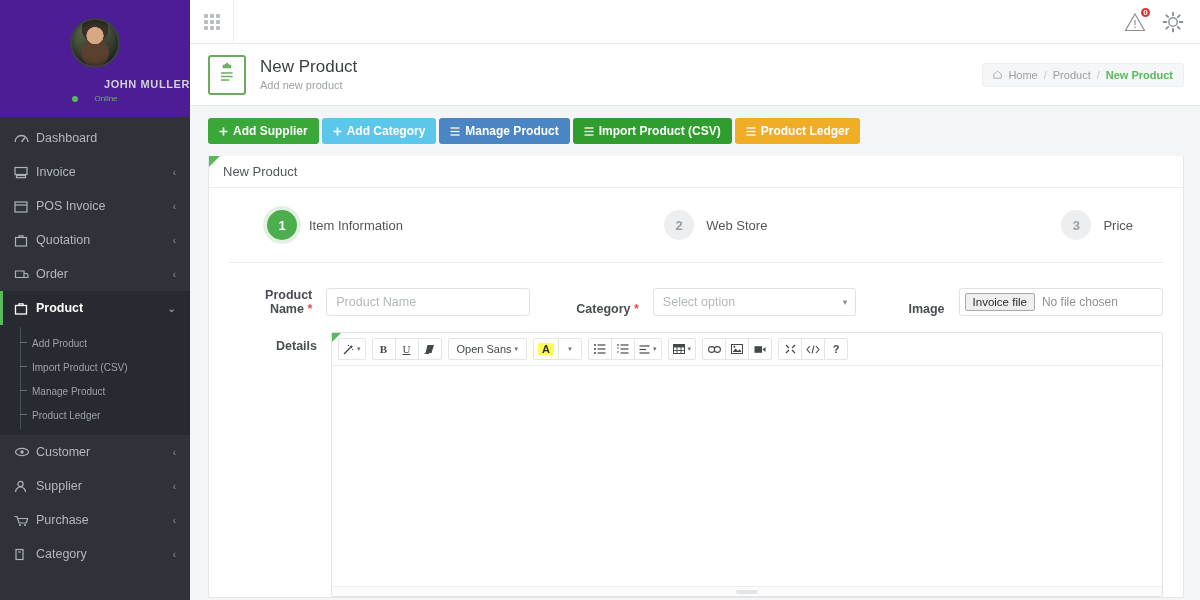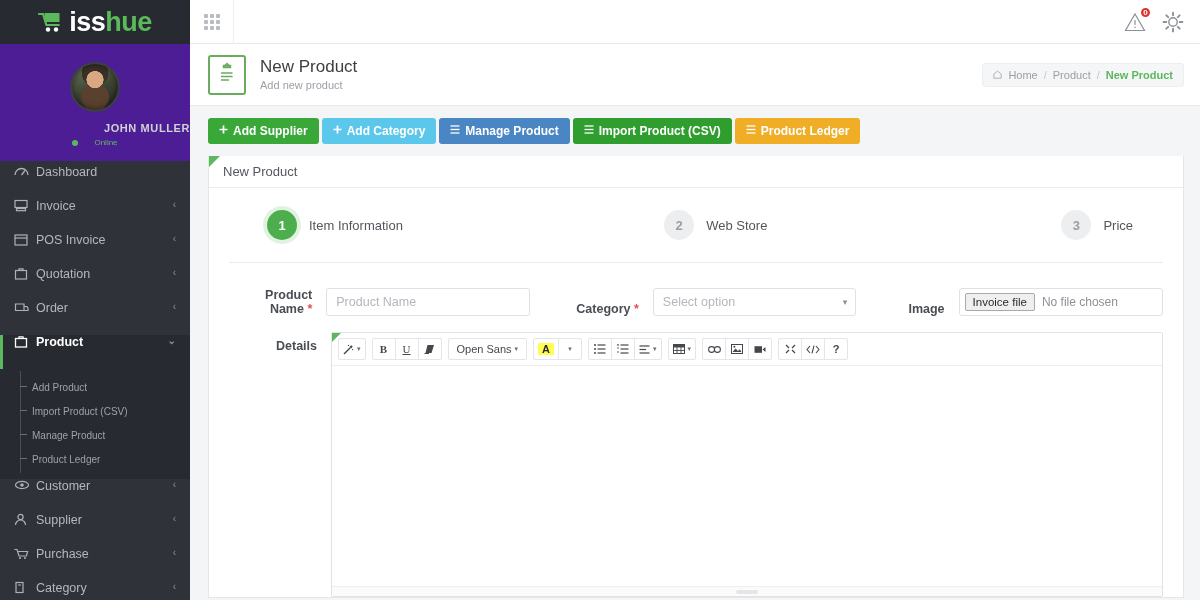--- a/index.html
+++ b/index.html
@@ -48,21 +48,21 @@
   }
   .profile-name {
     color: #cfd2d6; font-size: 11px; font-weight: bold;
     letter-spacing: .6px; margin-bottom: 4px;
   }
   .profile-status { font-size: 8px; color: #63b463; display:flex; align-items:center; justify-content:center; gap:16px; }
   .dot { width:6px;height:6px;border-radius:50%;background:#5cb85c;display:inline-block; }
 
   .nav { padding-top: 4px; }
   .nav-item {
-    display: flex; align-items: flex-start;
+    display: flex; align-items: center;
     height: 34px; padding: 0 14px;
     color: #b4b8bd; font-size: 12.5px;
     cursor: pointer;
     position: relative;
   }
   .nav-item .ico { width: 22px; flex: 0 0 22px; display:flex; align-items:center; color:#aeb2b8; }
   .nav-item .lbl { flex: 1; }
   .nav-item .car { font-size: 10px; color:#8d9197; }
   .nav-item.active {
     background: #272a30; color: #ffffff; font-weight: bold;
@@ -134,21 +134,21 @@
   .breadcrumb .cur { color:#5cb85c; font-weight:bold; }
   .breadcrumb .home { color:#9aa0a6; }
 
   .content { padding: 12px 16px 0 18px; flex:1; overflow:hidden; }
 
   .btnrow { display:flex; gap:3px; margin-bottom: 12px; }
   .abtn {
     border:none; border-radius:3px; color:#fff;
     font-size: 12px; font-weight: bold;
     padding: 7px 11px; cursor:pointer;
-    display:flex; gap:5px;
+    display:flex; align-items:center; gap:5px;
     font-family:"Liberation Sans", sans-serif;
     line-height:1;
   }
 
   .panel { background:#ffffff; border:1px solid #e4e6e8; border-top:none; position:relative; }
   .panel-head {
     height: 32px; border-bottom:1px solid #eaecee;
     display:flex; align-items:center; padding-left: 14px;
     font-size: 13px; color:#54585e; position:relative;
     background:#ffffff;
@@ -239,33 +239,20 @@
   .eresize i { width:22px; height:4px; background:#e3e5e8; border-radius:2px; display:block; }
   .svgi { display:block; }
 </style>
 </head>
 <body>
 
 <div class="app">
 
   <aside class="sidebar">
 
-    <div class="brand">
-      <span class="brand-cart">
-        <svg class="svgi" width="26" height="22" viewBox="0 0 26 22">
-          <path d="M1 3 h4 l3.4 11 h12.4" stroke="#5cb85c" stroke-width="2.2" fill="none" stroke-linecap="round"></path>
-          <rect x="6.5" y="2" width="15" height="9" fill="#5cb85c"></rect>
-          <circle cx="10" cy="18.5" r="2.2" fill="#ffffff"></circle>
-          <circle cx="18" cy="18.5" r="2.2" fill="#ffffff"></circle>
-        </svg>
-      </span>
-      <span class="brand-text">
-        <span class="w">iss</span><span class="g">hue</span>
-      </span>
-    </div>
 
     <div class="profile">
       <div class="avatar"></div>
       <div class="profile-name">JOHN MULLER</div>
       <div class="profile-status">
         <span class="dot"></span>
         <span>Online</span>
       </div>
     </div>
 

